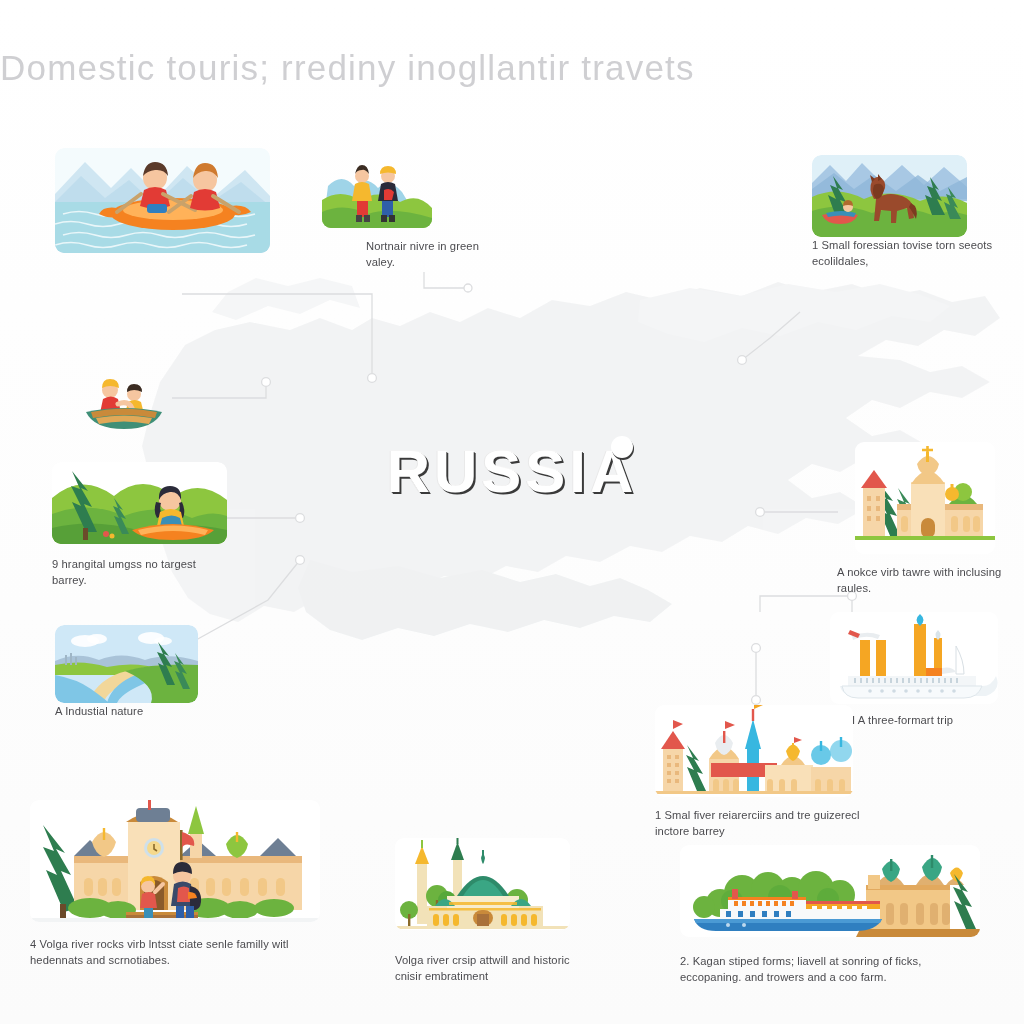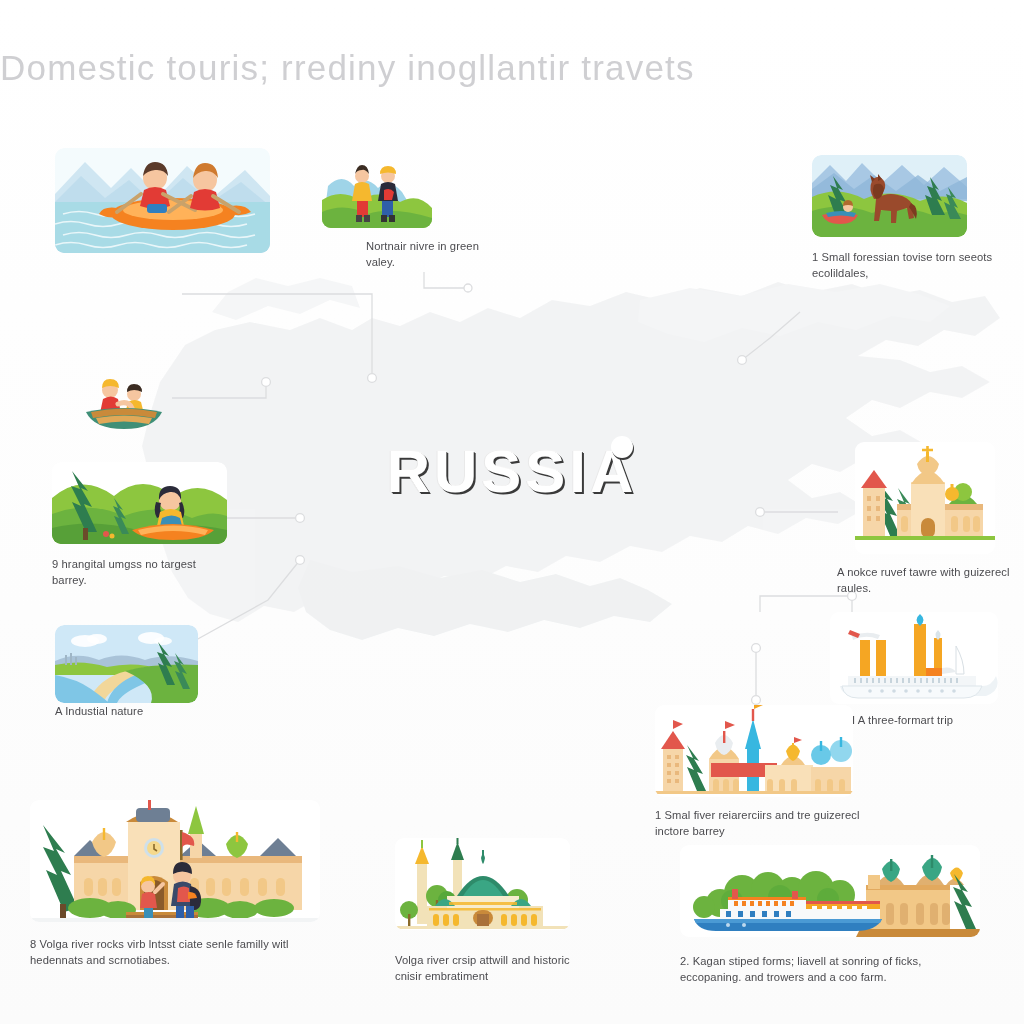--- a/index.html
+++ b/index.html
@@ -67,21 +67,21 @@
   }
 
   
   #n-rafting   { left:55px;  top:148px; width:215px; }
   #n-rafting .cap { margin-top:13px; width:200px; }
 
   #n-hikers    { left:322px; top:160px; width:180px; }
   #n-hikers .cap { margin-top:10px; width:160px;padding-left:44px; }
 
   #n-horse     { left:812px; top:155px; width:180px; }
-  #n-horse .cap { margin-top:12px; width:185px; }
+  #n-horse .cap { width:185px; }
 
   #n-rowboat   { left:82px;  top:372px; width:110px; }
 
   #n-picnic    { left:52px;  top:462px; width:180px; }
   #n-picnic .cap { margin-top:12px; width:170px; }
 
   #n-river     { left:55px;  top:625px; width:145px; }
   #n-river .cap { margin-top:0; width:180px; }
 
   #n-cathedral { left:855px; top:442px; width:140px; }
@@ -387,21 +387,21 @@
 
       <g fill="#f2c887">
         <rect x="46" y="74" width="7" height="16" rx="3.5"></rect>
         <rect x="96" y="74" width="7" height="16" rx="3.5"></rect>
         <rect x="108" y="74" width="7" height="16" rx="3.5"></rect>
         <rect x="118" y="74" width="7" height="16" rx="3.5"></rect>
       </g>
       <rect x="66" y="76" width="14" height="20" rx="7" fill="#c98a3a"></rect>
       <rect x="0" y="94" width="140" height="4" fill="#8dc63f"></rect>
     </svg>
-    <div class="cap">A nokce ruvef tawre with guizerecl raules.</div>
+    <div class="cap">A nokce virb tawre with inclusing raules.</div>
   </div>
 
   <div class="node" id="n-ship">
     <svg class="thumb" width="168" height="92" viewBox="0 0 168 92">
       <rect width="168" height="92" fill="#ffffff"></rect>
 
       <rect x="30" y="28" width="10" height="40" fill="#f5a623"></rect>
       <rect x="46" y="28" width="10" height="40" fill="#f5a623"></rect>
       <path d="M22,24 q14,-6 28,-1 l-2,4 q-13,-5 -25,1 Z" fill="#e9edf0"></path>
       <path d="M20,18 l10,4 l-2,4 l-10,-4 Z" fill="#e2574c"></path>
@@ -583,21 +583,21 @@
       <circle cx="152" cy="76" r="9" fill="#f6c6a0"></circle>
       <path d="M143,74 q0,-12 9,-12 q10,0 10,12 q-10,-5 -19,0" fill="#2b2b3a"></path>
       <path d="M144,84 q9,-5 17,0 l3,22 h-23 Z" fill="#3a4a6a"></path>
       <path d="M148,88 q6,-3 11,0 l1,14 h-13 Z" fill="#e2574c"></path>
       <path d="M160,86 q12,2 11,16 q-1,10 -11,8 Z" fill="#2b2b3a"></path>
       <rect x="146" y="106" width="8" height="14" fill="#2f5fa8"></rect>
       <rect x="156" y="106" width="8" height="14" fill="#2f5fa8"></rect>
       <path d="M158,92 q8,-1 9,6 l-9,1 Z" fill="#f58220"></path>
       <rect x="0" y="118" width="290" height="4" fill="#f2f4f5"></rect>
     </svg>
-    <div class="cap">8 Volga river rocks virb lntsst ciate senle familly witl hedennats and scrnotiabes.</div>
+    <div class="cap">4 Volga river rocks virb lntsst ciate senle familly witl hedennats and scrnotiabes.</div>
   </div>
 
   <div class="node" id="n-mosque">
     <svg class="thumb" width="175" height="92" viewBox="0 0 175 92">
       <rect width="175" height="92" fill="#ffffff"></rect>
 
       <rect x="22" y="26" width="10" height="60" fill="#f2e2b8"></rect>
       <path d="M20,26 L27,8 L34,26 Z" fill="#f5b82e"></path>
       <rect x="26" y="2" width="2" height="8" fill="#8dc63f"></rect>
 

